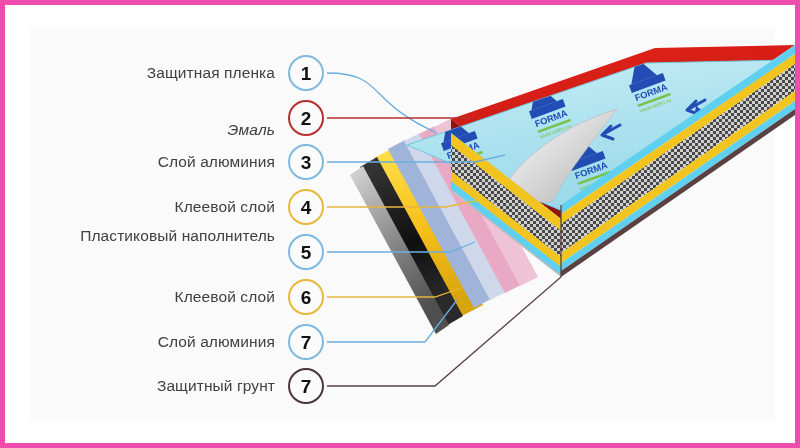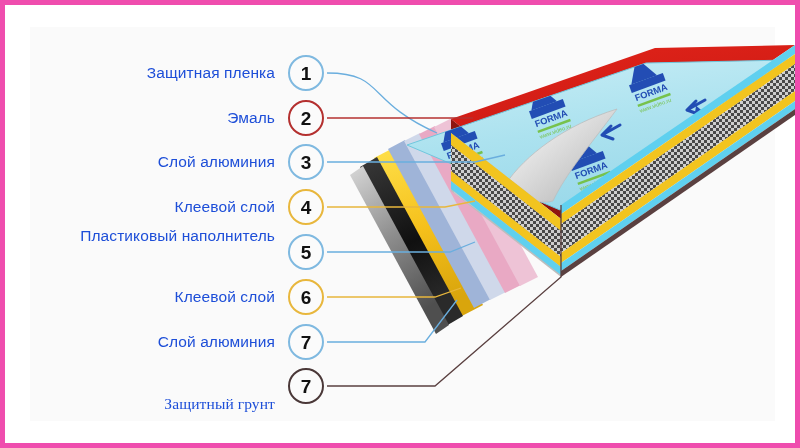--- a/index.html
+++ b/index.html
@@ -16,21 +16,21 @@
   }
   #inner{
     position:absolute;left:25px;top:22px;right:20px;bottom:22px;
     background:#fafafa;
   }
   #stage{position:absolute;left:0;top:0;width:800px;height:448px;}
   #stage svg{position:absolute;left:0;top:0;}
   .lbl{
     position:absolute;
     text-align:right;
-    color:#1d4ed8;
+    color:#404040;
     font-size:15.5px;
     letter-spacing:.1px;
     white-space:nowrap;
     transform:translateY(-50%);
     right:530px;
   }
   .circ{
     position:absolute;
     width:36px;height:36px;
     border-radius:50%;
@@ -197,21 +197,21 @@
       </g>
     </svg>
 
     <div>
 
       <div class="lbl" style="top:68px;">Защитная пленка</div>
       <div class="circ" style="left:301px;top:68px;border:2.5px solid #7fb9e0;">
         <span>1</span>
       </div>
 
-      <div class="lbl" style="top:113px;">Эмаль</div>
+      <div class="lbl" style="top:125px;font-style:italic;">Эмаль</div>
       <div class="circ" style="left:301px;top:113px;border:2.5px solid #b4302f;">
         <span>2</span>
       </div>
 
       <div class="lbl" style="top:157px;">Слой алюминия</div>
       <div class="circ" style="left:301px;top:157px;border:2.5px solid #7fb9e0;">
         <span>3</span>
       </div>
 
       <div class="lbl" style="top:202px;">Клеевой слой</div>
@@ -227,20 +227,20 @@
       <div class="lbl" style="top:292px;">Клеевой слой</div>
       <div class="circ" style="left:301px;top:292px;border:2.5px solid #e8b73d;">
         <span>6</span>
       </div>
 
       <div class="lbl" style="top:337px;">Слой алюминия</div>
       <div class="circ" style="left:301px;top:337px;border:2.5px solid #7fb9e0;">
         <span>7</span>
       </div>
 
-      <div class="lbl" style="top:399px;font-family:Liberation Serif, serif;">Защитный грунт</div>
+      <div class="lbl" style="top:381px;">Защитный грунт</div>
       <div class="circ" style="left:301px;top:381px;border:2.5px solid #4a3838;">
         <span>7</span>
       </div>
 
     </div>
   </div>
 </div>
 
 </body></html>

